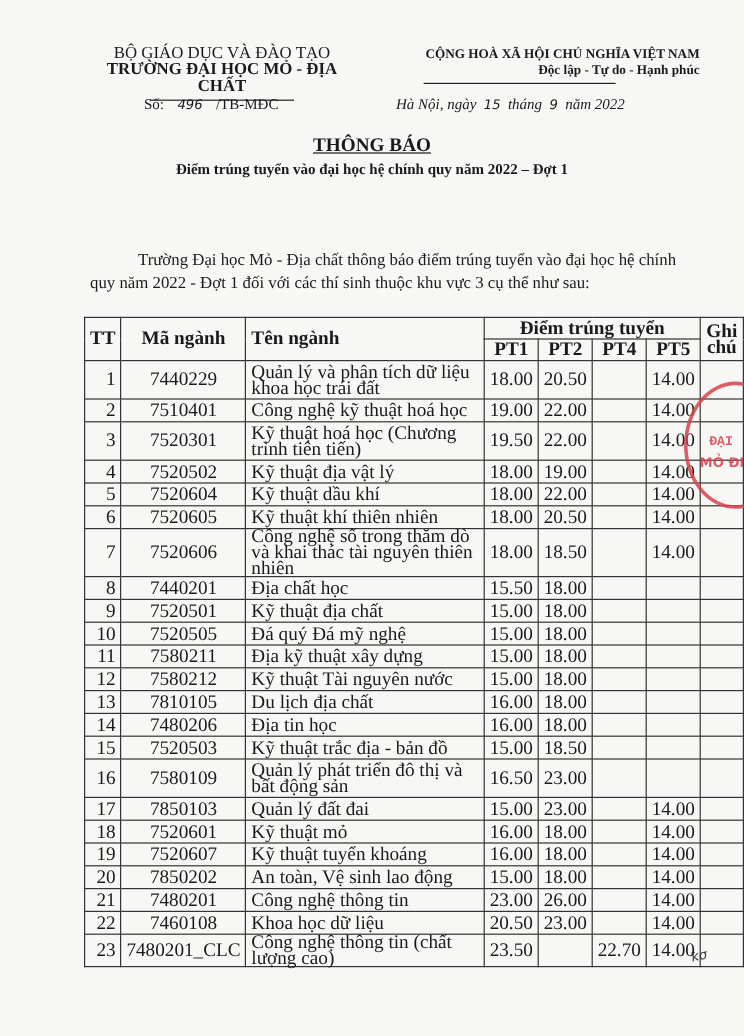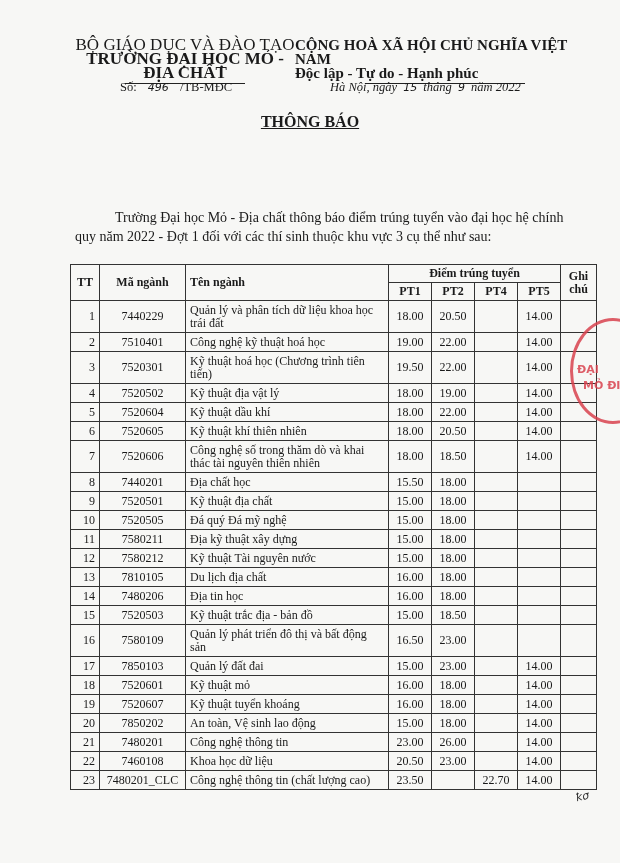--- a/index.html
+++ b/index.html
@@ -2,49 +2,49 @@
 <html><head>
 <meta charset="utf-8">
 <style>
   html, body { margin: 0; padding: 0; }
   body {
     width: 620px; height: 863px; background: #f7f7f5; overflow: hidden;
     font-family: "Liberation Serif", "DejaVu Serif", serif; color: #1a1a1a;
     position: relative;
   }
   .page { position: absolute; left: 0; top: 0; width: 620px; height: 863px; }
-  .hdr-left { position: absolute; left: 70px; top: 38px; width: 230px; text-align: center; font-size: 17px; line-height: 14px; }
+  .hdr-left { position: absolute; left: 70px; top: 38px; width: 230px; text-align: center; font-size: 14px; line-height: 14px; }
   .hdr-left .l2 { font-weight: bold; }
   .hdr-left .rule { width: 120px; height: 1px; background: #222; margin: 3px auto 0; }
-  .hdr-right { position: absolute; left: 295px; top: 38px; width: 300px; text-align: left; font-size: 15px; line-height: 14px; font-weight: bold; }
+  .hdr-right { position: absolute; left: 283px; top: 38px; width: 300px; text-align: right; font-size: 11px; line-height: 14px; font-weight: bold; }
   .hdr-right .rule { width: 160px; height: 1px; background: #222; margin: 3px auto 0; }
   .docno { position: absolute; left: 120px; top: 80px; font-size: 12.5px; }
   .docno .hand { font-family: "DejaVu Sans", sans-serif; font-style: italic; font-size: 11px; margin: 0 8px; }
   .place-date { position: absolute; left: 330px; top: 80px; font-size: 12.5px; font-style: italic; }
   .place-date .hand { font-family: "DejaVu Sans", sans-serif; font-size: 11px; margin: 0 3px; }
   .title { position: absolute; left: 0; width: 620px; top: 113px; text-align: center; font-weight: bold; font-size: 16px; text-decoration: underline; }
   .subtitle { position: absolute; left: 0; width: 620px; top: 134px; text-align: center; font-weight: bold; font-size: 12.5px; }
   .recipients { position: absolute; left: 150px; top: 160px; font-size: 12.5px; line-height: 18px; }
   .recipients .lbl { display: inline-block; width: 78px; }
   .recipients .r2 { padding-left: 78px; }
   .intro { position: absolute; left: 75px; top: 208px; width: 505px; font-size: 14px; line-height: 19px; text-indent: 40px; }
-  table.scores { position: absolute; left: 70px; top: 264px; border-collapse: collapse; font-size: 12px; }
+  table.scores { position: absolute; left: 70px; top: 264px; border-collapse: collapse; font-size: 16px; }
   table.scores td, table.scores th { border: 1px solid #333; padding: 0 4px; vertical-align: middle; line-height: 13px; }
   table.scores th { font-weight: bold; text-align: center; }
   .c-tt { width: 20px; text-align: right; }
   .c-ma { width: 77px; text-align: center; }
   .c-ten { width: 194px; text-align: left; }
   .c-pt { width: 34px; text-align: center; }
   .c-ghi { width: 27px; }
   tr.h1 th { height: 17px; }
   tr.h2 th { height: 17px; }
   tr.r1 td { height: 18px; }
   tr.r2 td { height: 31px; }
   .stamp { position: absolute; left: 570px; top: 318px; width: 80px; height: 100px; border: 3px solid #d9434f; border-radius: 50%; color: #d9434f; font-family: "DejaVu Sans", sans-serif; font-weight: bold; font-size: 11px; opacity: 0.85; }
-  .stamp .t1 { position: absolute; left: 4px; top: 42px; }
+  .stamp .t1 { position: absolute; left: 18px; top: 42px; font-family: Liberation Mono, monospace; }
   .stamp .t2 { position: absolute; left: 10px; top: 58px; }
   .signature { position: absolute; left: 576px; top: 790px; font-family: "DejaVu Sans", sans-serif; font-style: italic; font-size: 11px; color: #333; transform: rotate(-12deg); }
 </style>
 </head>
 <body>
 
 <div class="page">
 
   <div class="hdr-left">
     <div>BỘ GIÁO DỤC VÀ ĐÀO TẠO</div>
@@ -66,20 +66,21 @@
 
   <div class="place-date">
     <span>Hà Nội, ngày</span>
     <span class="hand">15</span>
     <span>tháng</span>
     <span class="hand">9</span>
     <span>năm 2022</span>
   </div>
 
   <div class="title">THÔNG BÁO</div>
+  <div class="subtitle">Điểm trúng tuyển vào đại học hệ chính quy năm 2022 – Đợt 1</div>
 
 
   <div class="intro">Trường Đại học Mỏ - Địa chất thông báo điểm trúng tuyển vào đại học hệ chính quy năm 2022 - Đợt 1 đối với các thí sinh thuộc khu vực 3 cụ thể như sau:</div>
 
   <table class="scores">
     <thead>
       <tr class="h1">
         <th class="c-tt" rowspan="2" style="text-align:center">TT</th>
         <th class="c-ma" rowspan="2">Mã ngành</th>
         <th class="c-ten" rowspan="2" style="text-align:left">Tên ngành</th>

